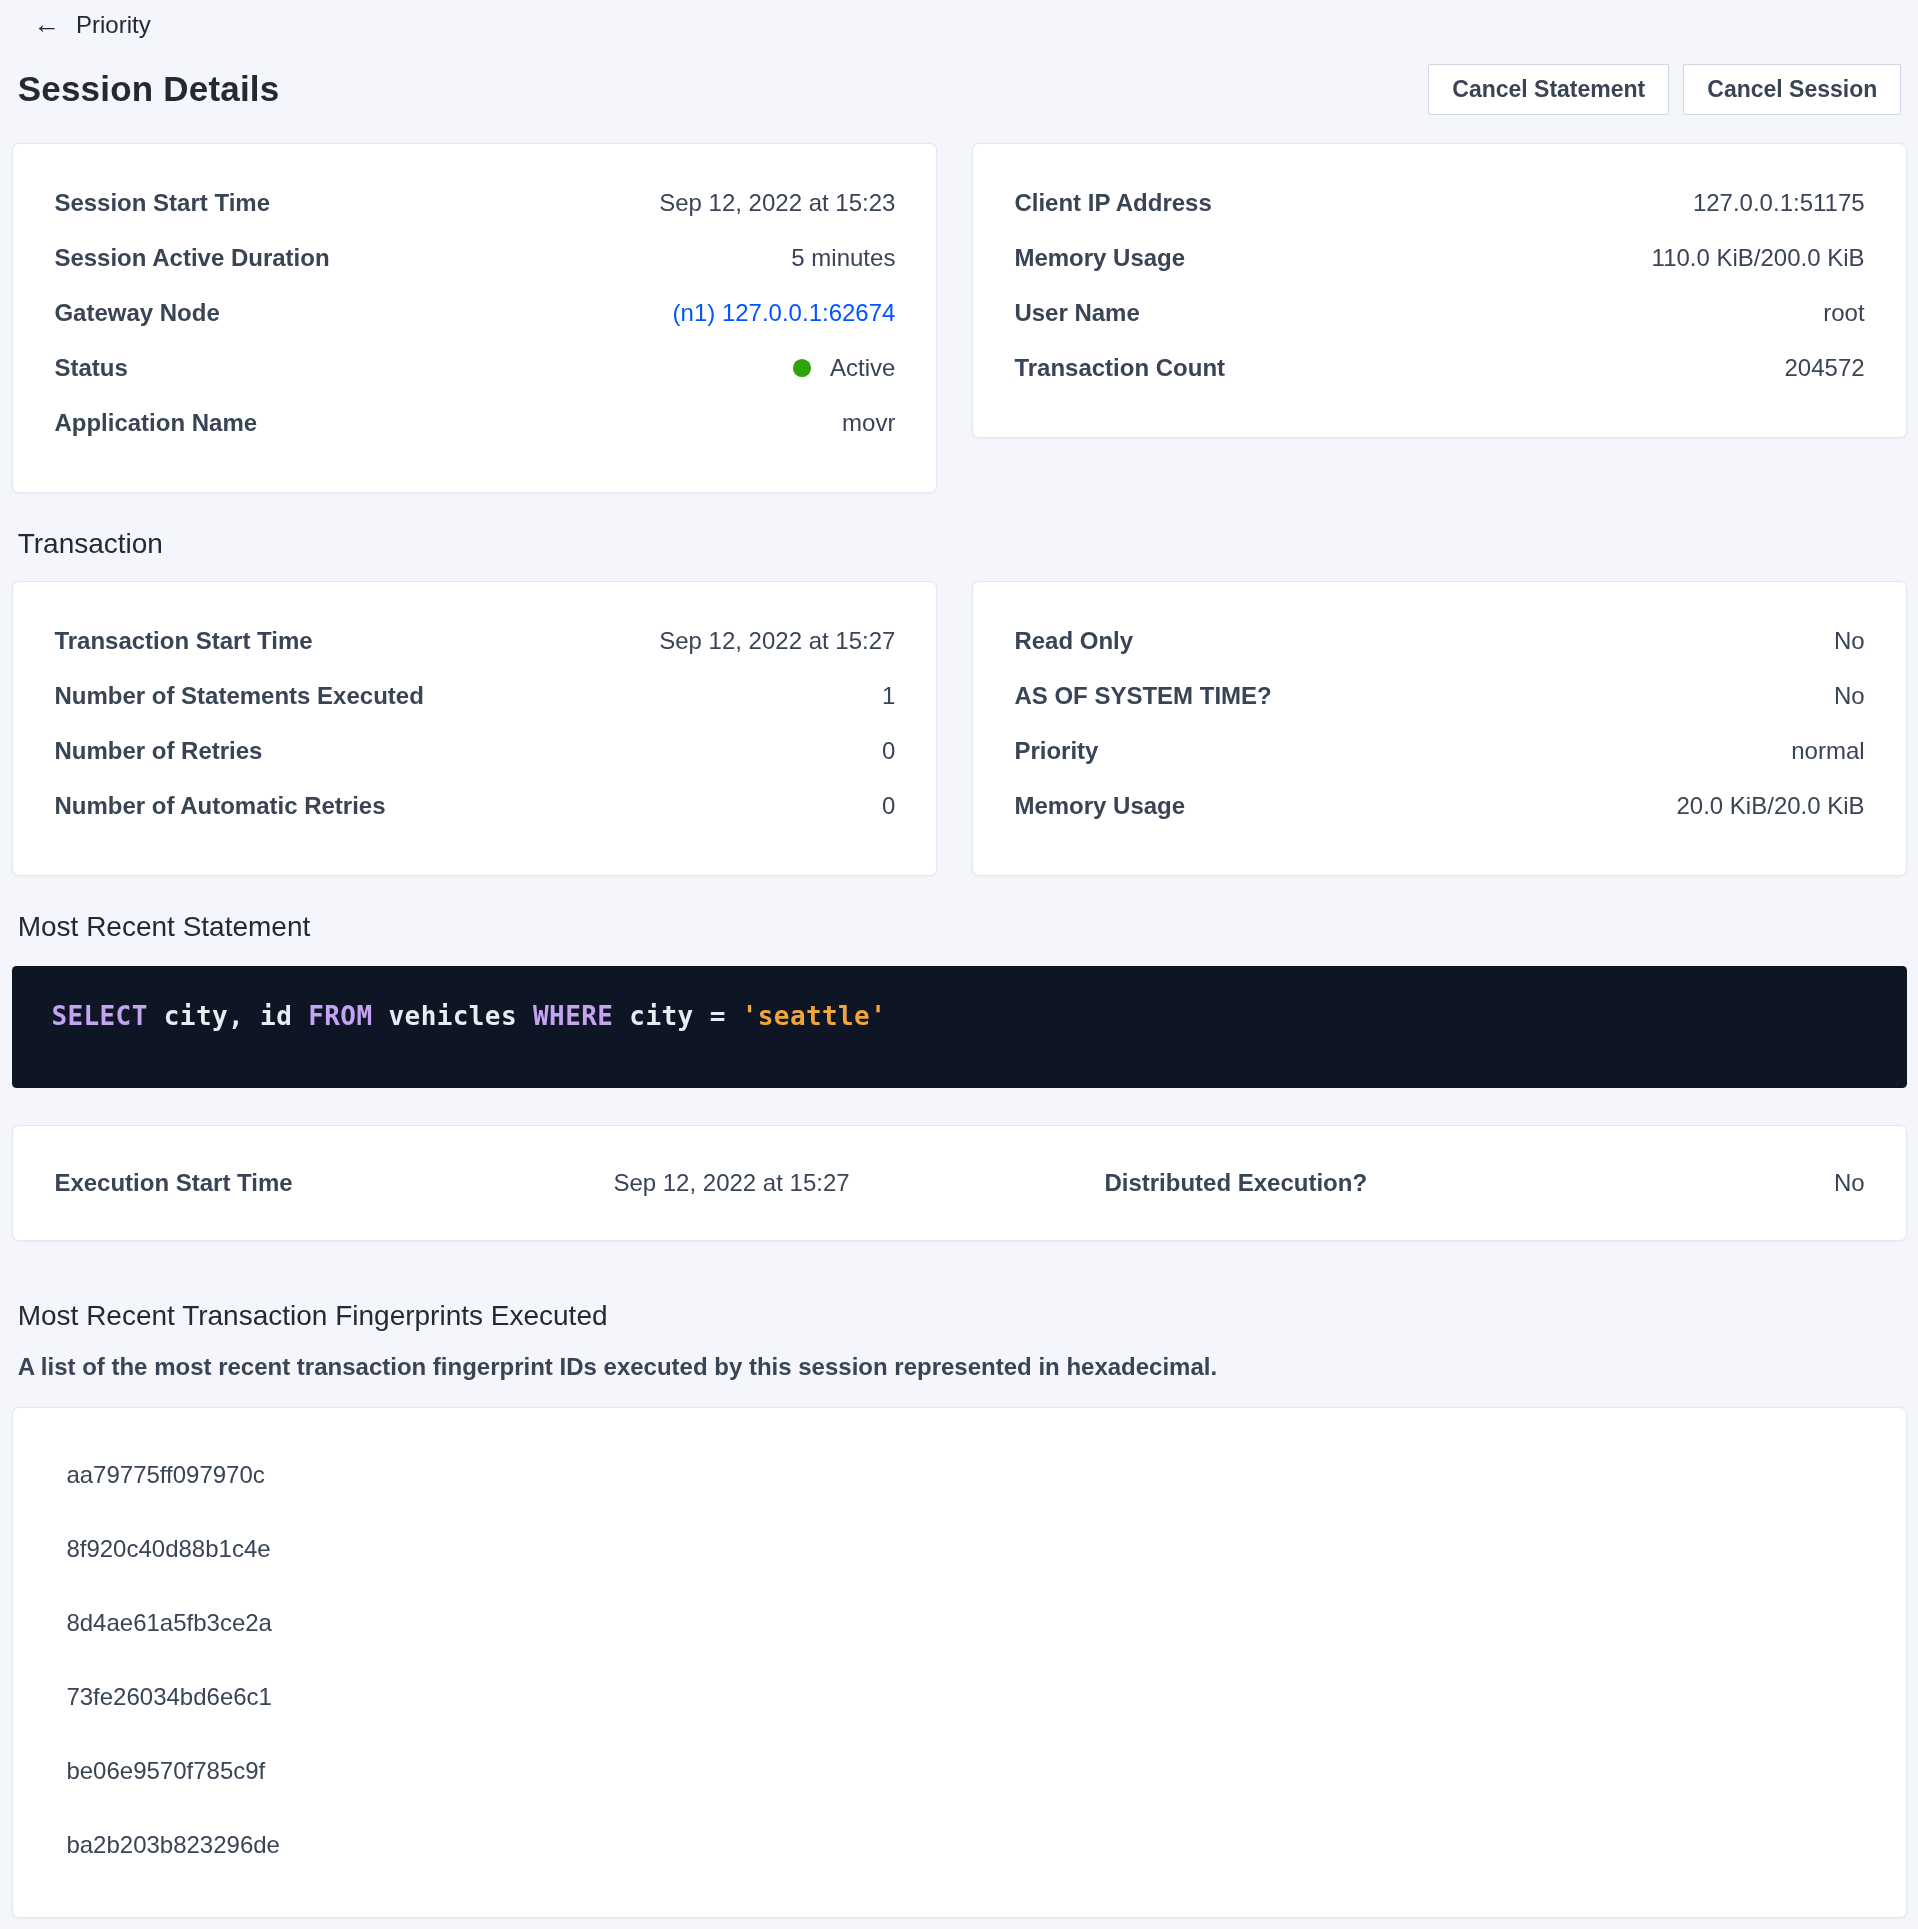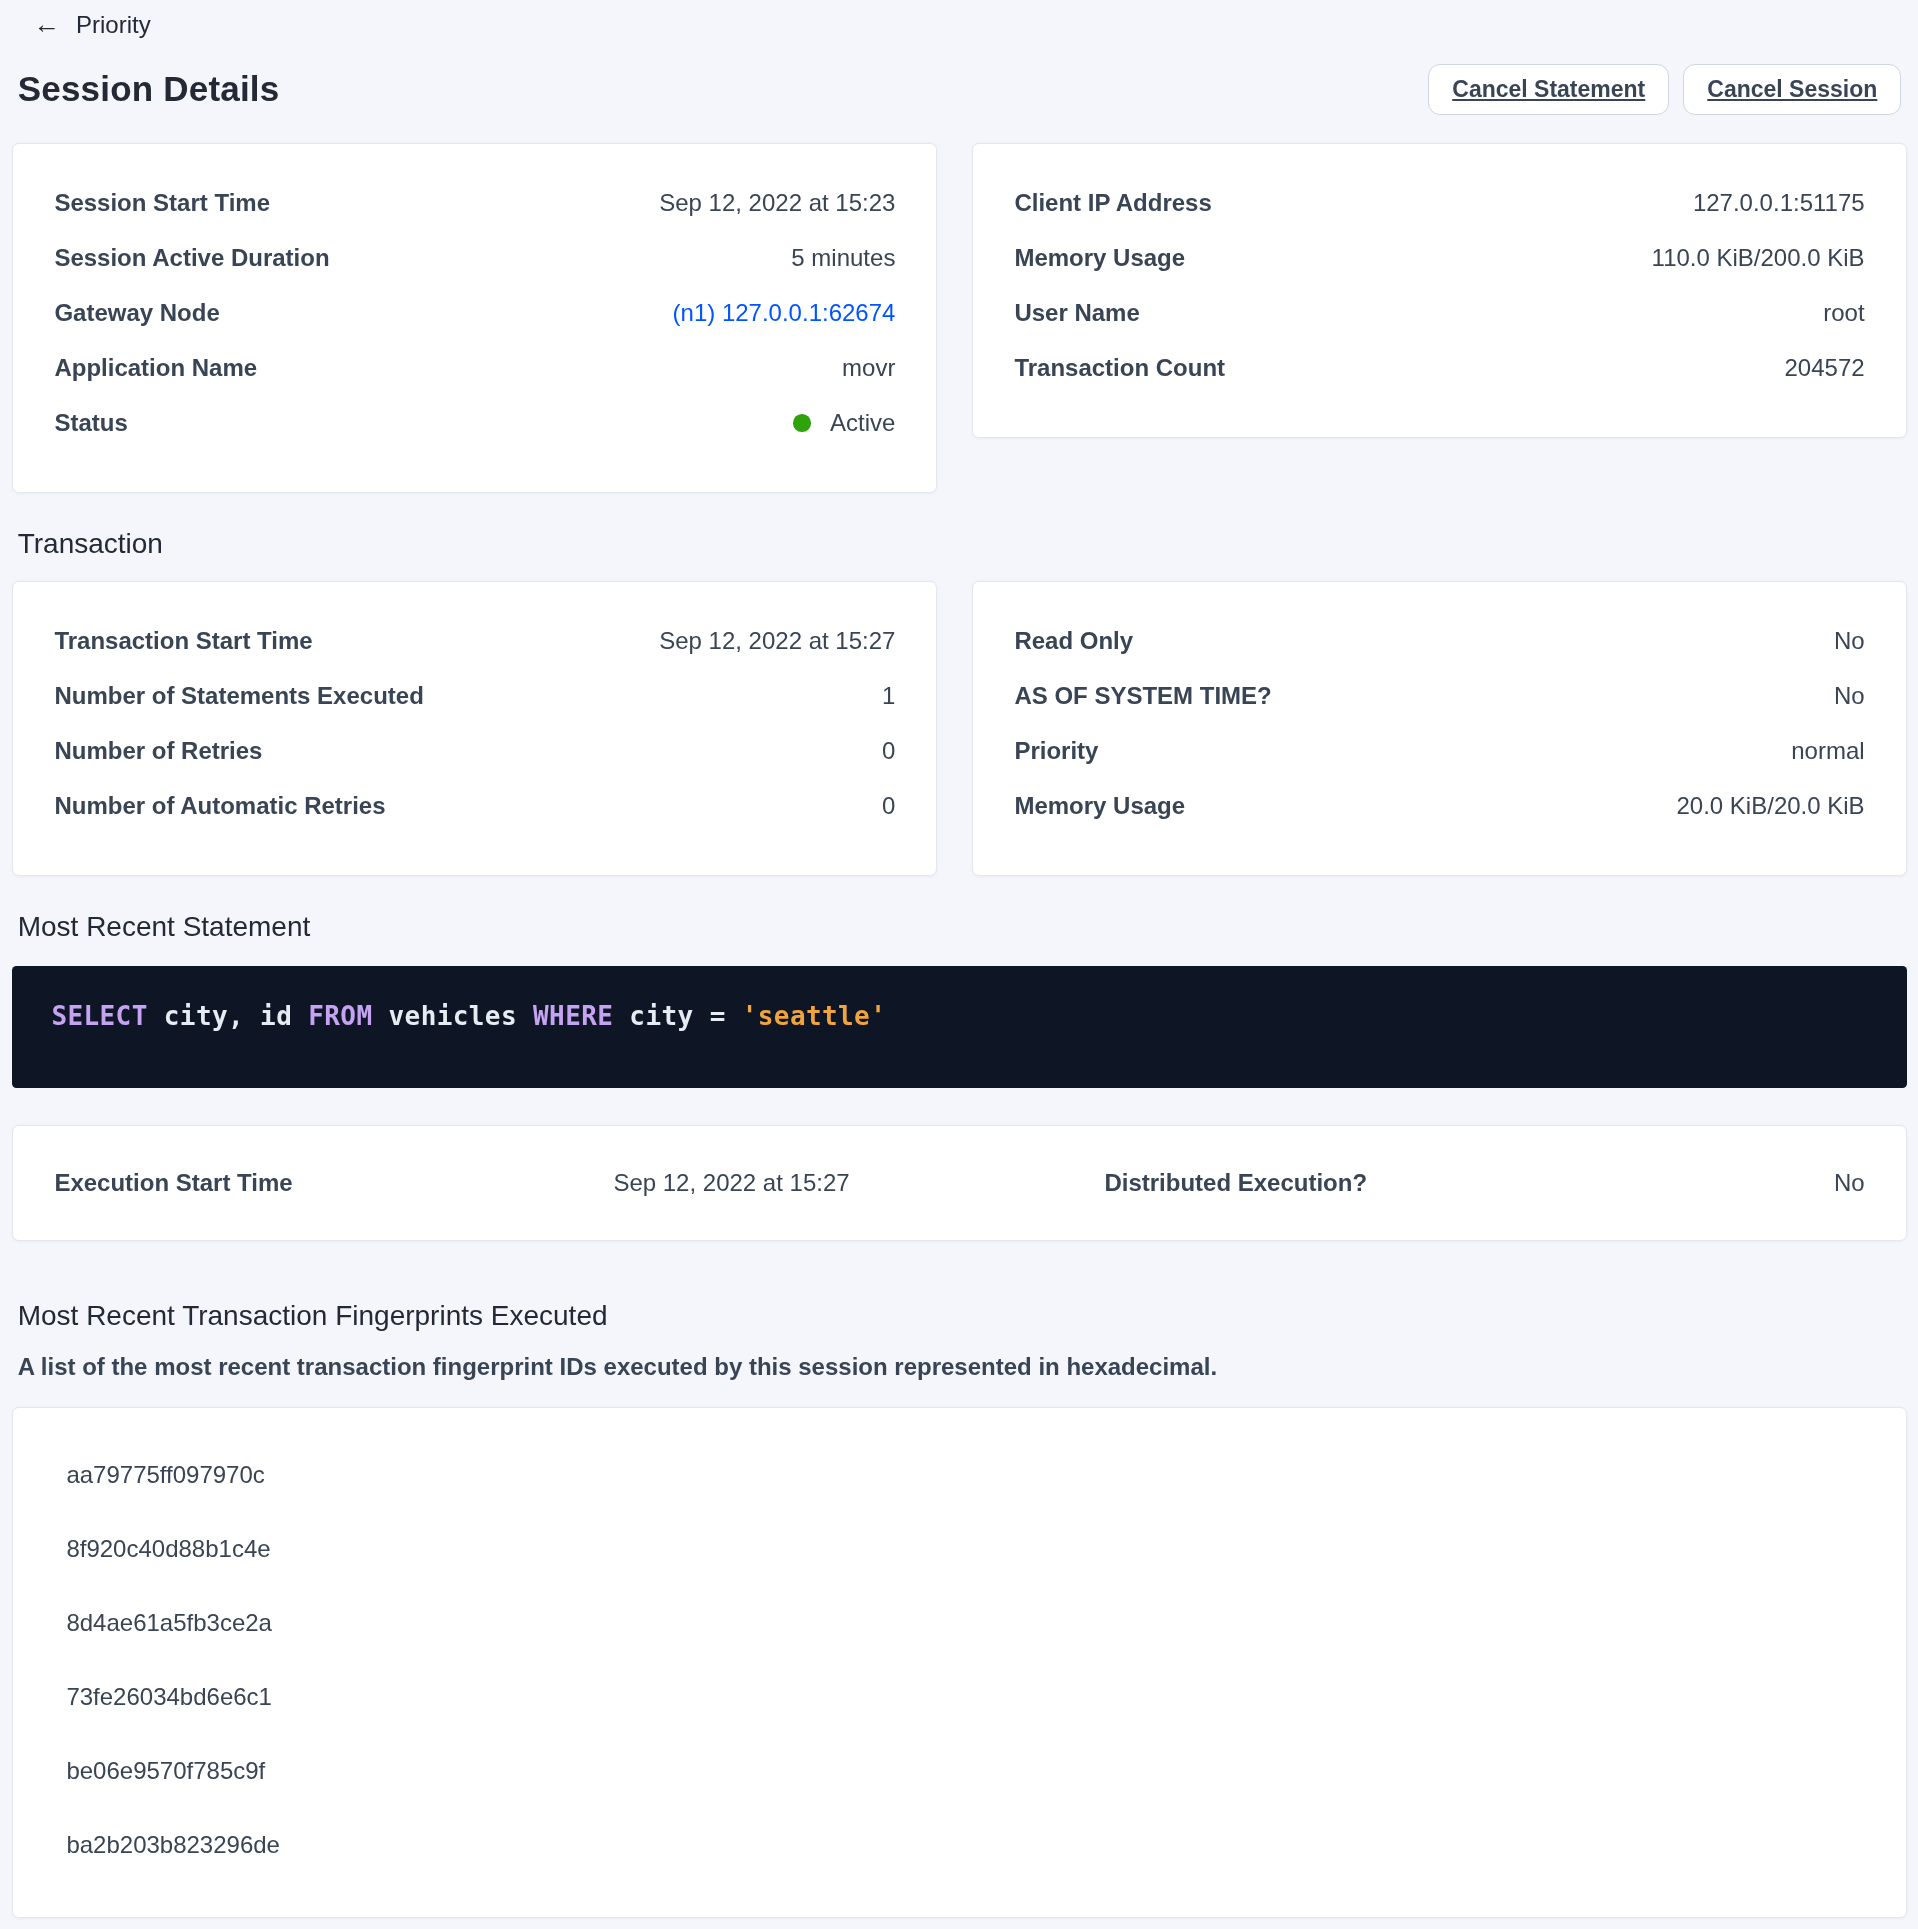--- a/index.html
+++ b/index.html
@@ -24,27 +24,26 @@
   
   .page-header {
     display: flex; justify-content: space-between; align-items: center;
     margin: 25px 5.3px 28px 5.3px;
   }
   .page-title { font-size: 35px; font-weight: 700; color: #242a35; letter-spacing: 0.2px; }
   .header-actions { display: flex; gap: 14px; }
   .btn {
     background: #ffffff;
     border: 0.9px solid #d0d5e2;
-    border-radius: 12px;
+    border-radius: 2px;
     color: #394455;
     font-family: "Liberation Sans", sans-serif;
     font-size: 23px; font-weight: 700;
     height: 51px; padding: 0 23px;
     cursor: pointer;
-    text-decoration: underline;
   }
 
   
   .cards-row {
     display: grid;
     grid-template-columns: 925px 1fr;
     gap: 35px;
     align-items: start;
   }
   .card {
@@ -151,29 +150,29 @@
       </div>
       <div class="detail-row">
         <span class="label">Session Active Duration</span>
         <span class="value">5 minutes</span>
       </div>
       <div class="detail-row">
         <span class="label">Gateway Node</span>
         <span class="value link">(n1) 127.0.0.1:62674</span>
       </div>
       <div class="detail-row">
-        <span class="label">Application Name</span>
-        <span class="value">movr</span>
-      </div>
-      <div class="detail-row">
         <span class="label">Status</span>
         <span class="value status-value">
           <span class="status-dot"></span>
           <span>Active</span>
         </span>
+      </div>
+      <div class="detail-row">
+        <span class="label">Application Name</span>
+        <span class="value">movr</span>
       </div>
     </div>
 
     <div class="card">
       <div class="detail-row">
         <span class="label">Client IP Address</span>
         <span class="value">127.0.0.1:51175</span>
       </div>
       <div class="detail-row">
         <span class="label">Memory Usage</span>

